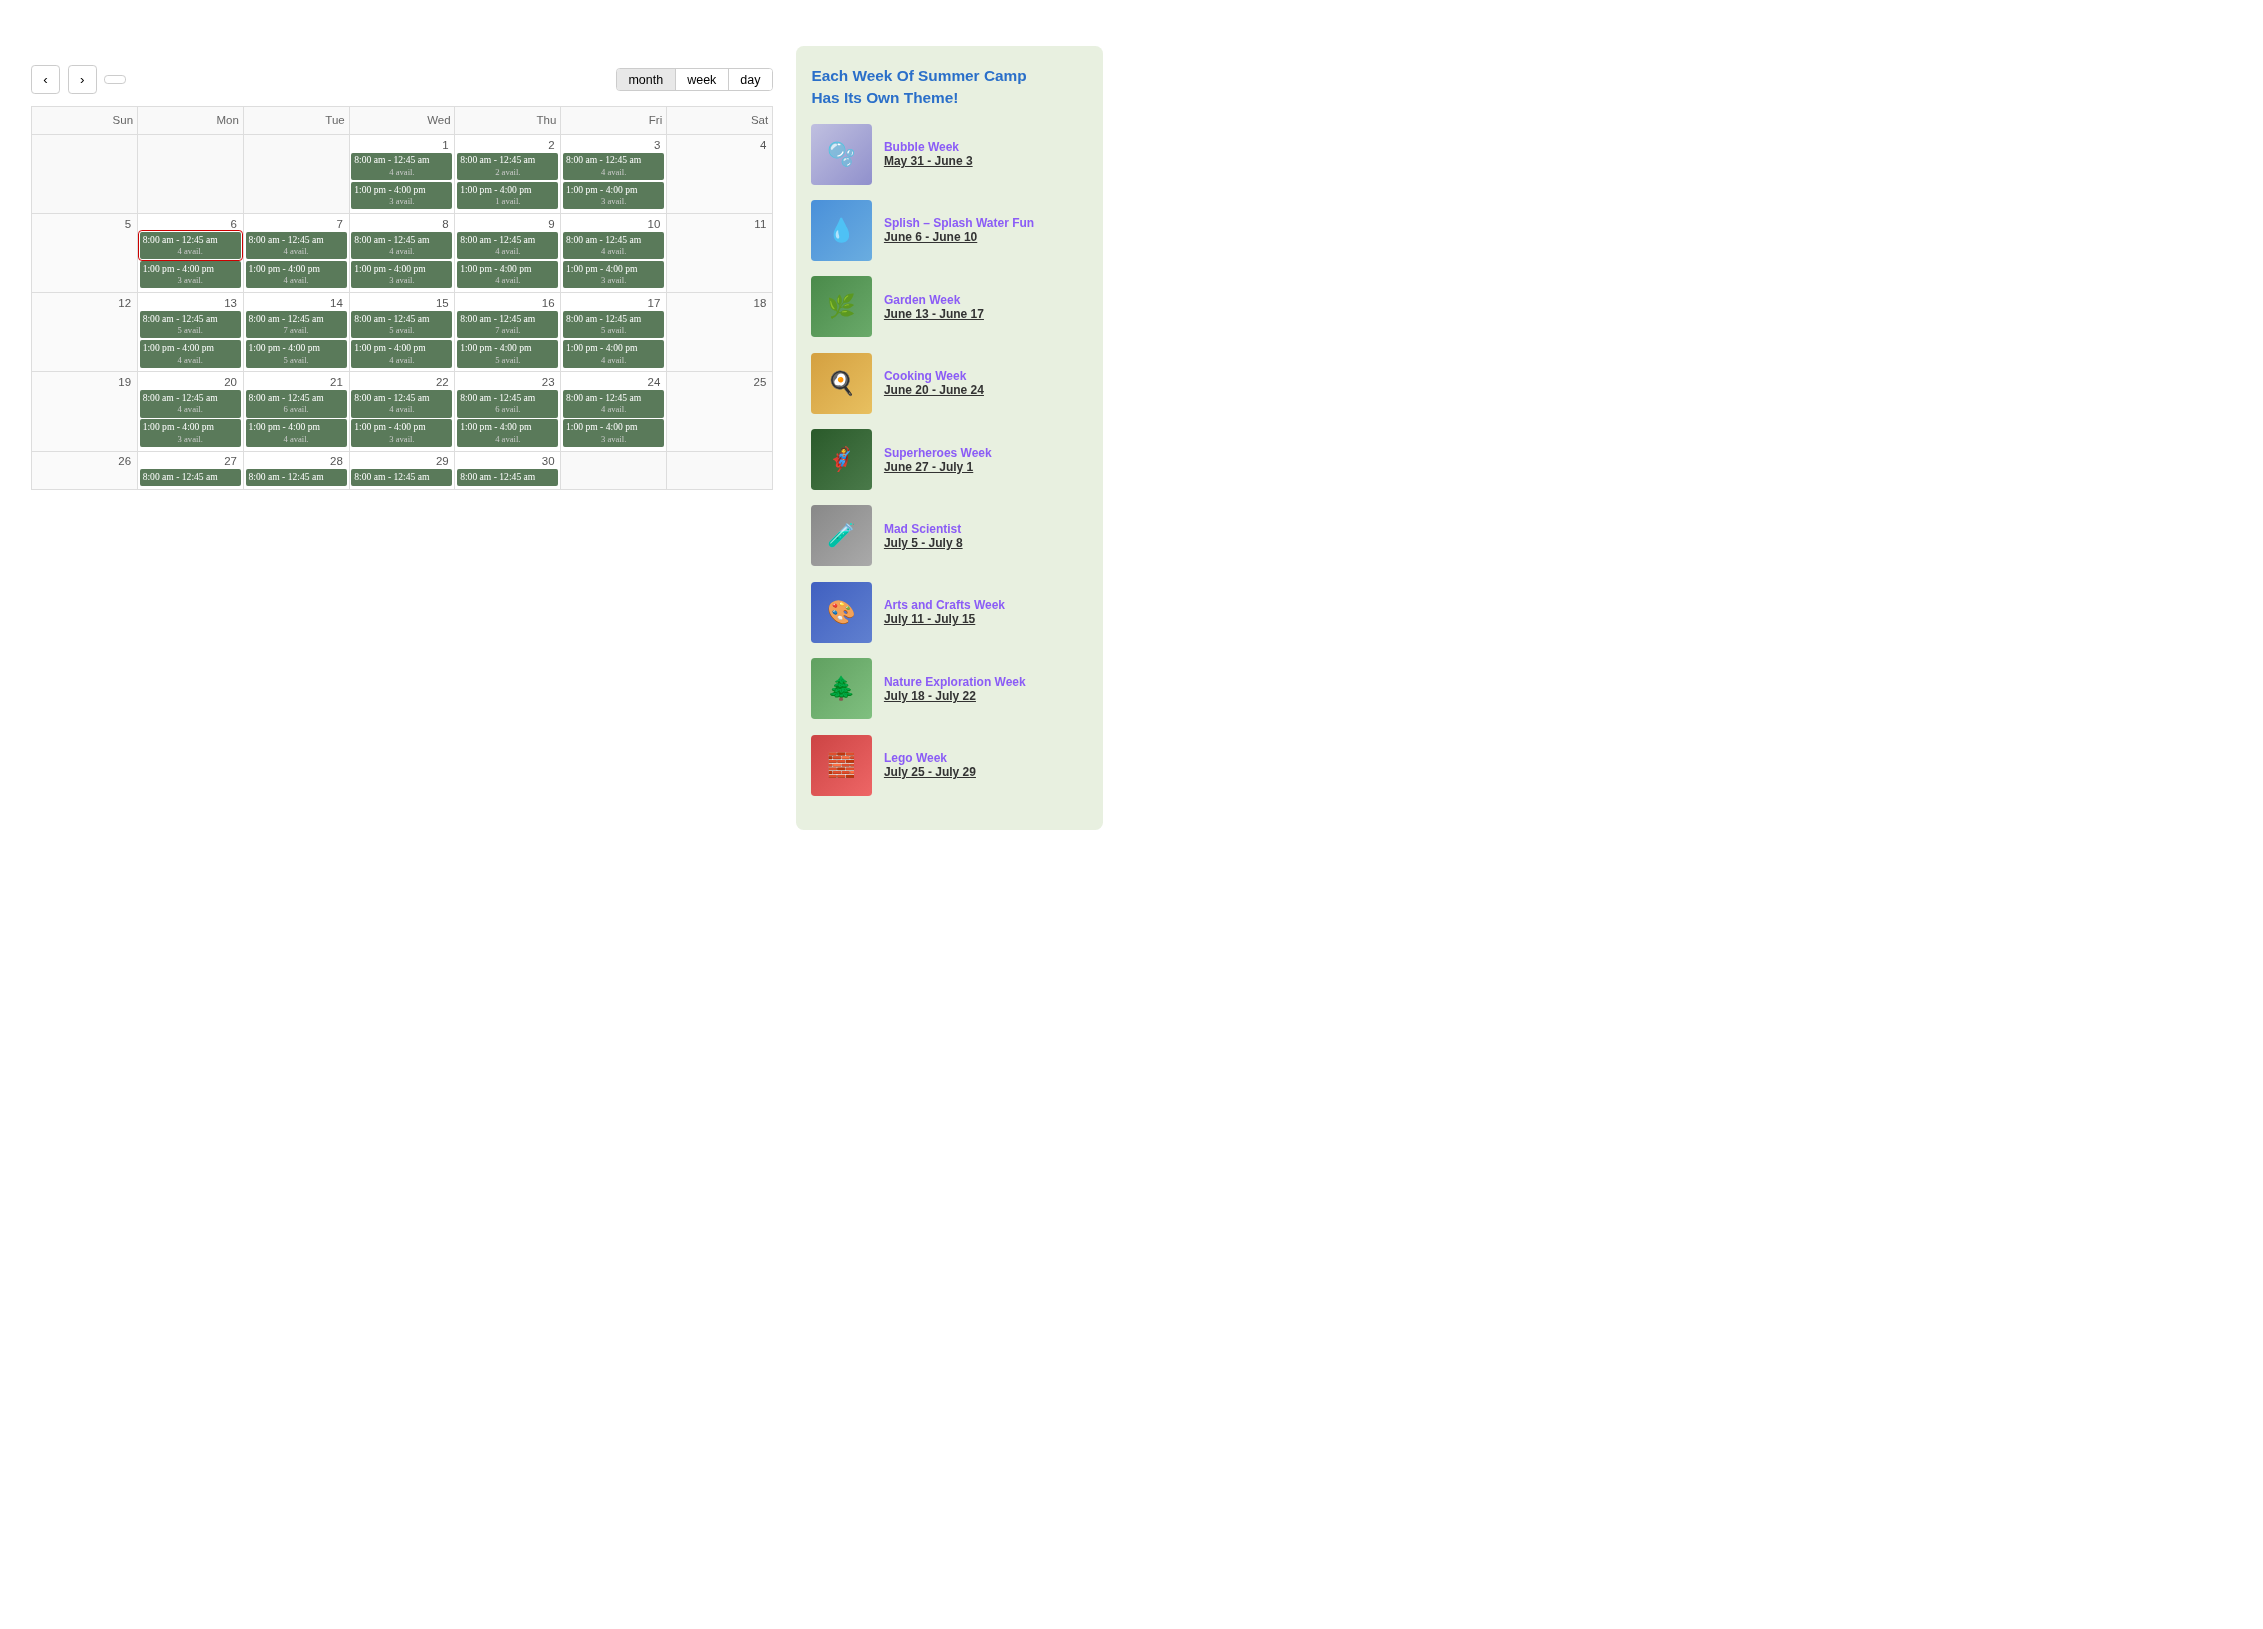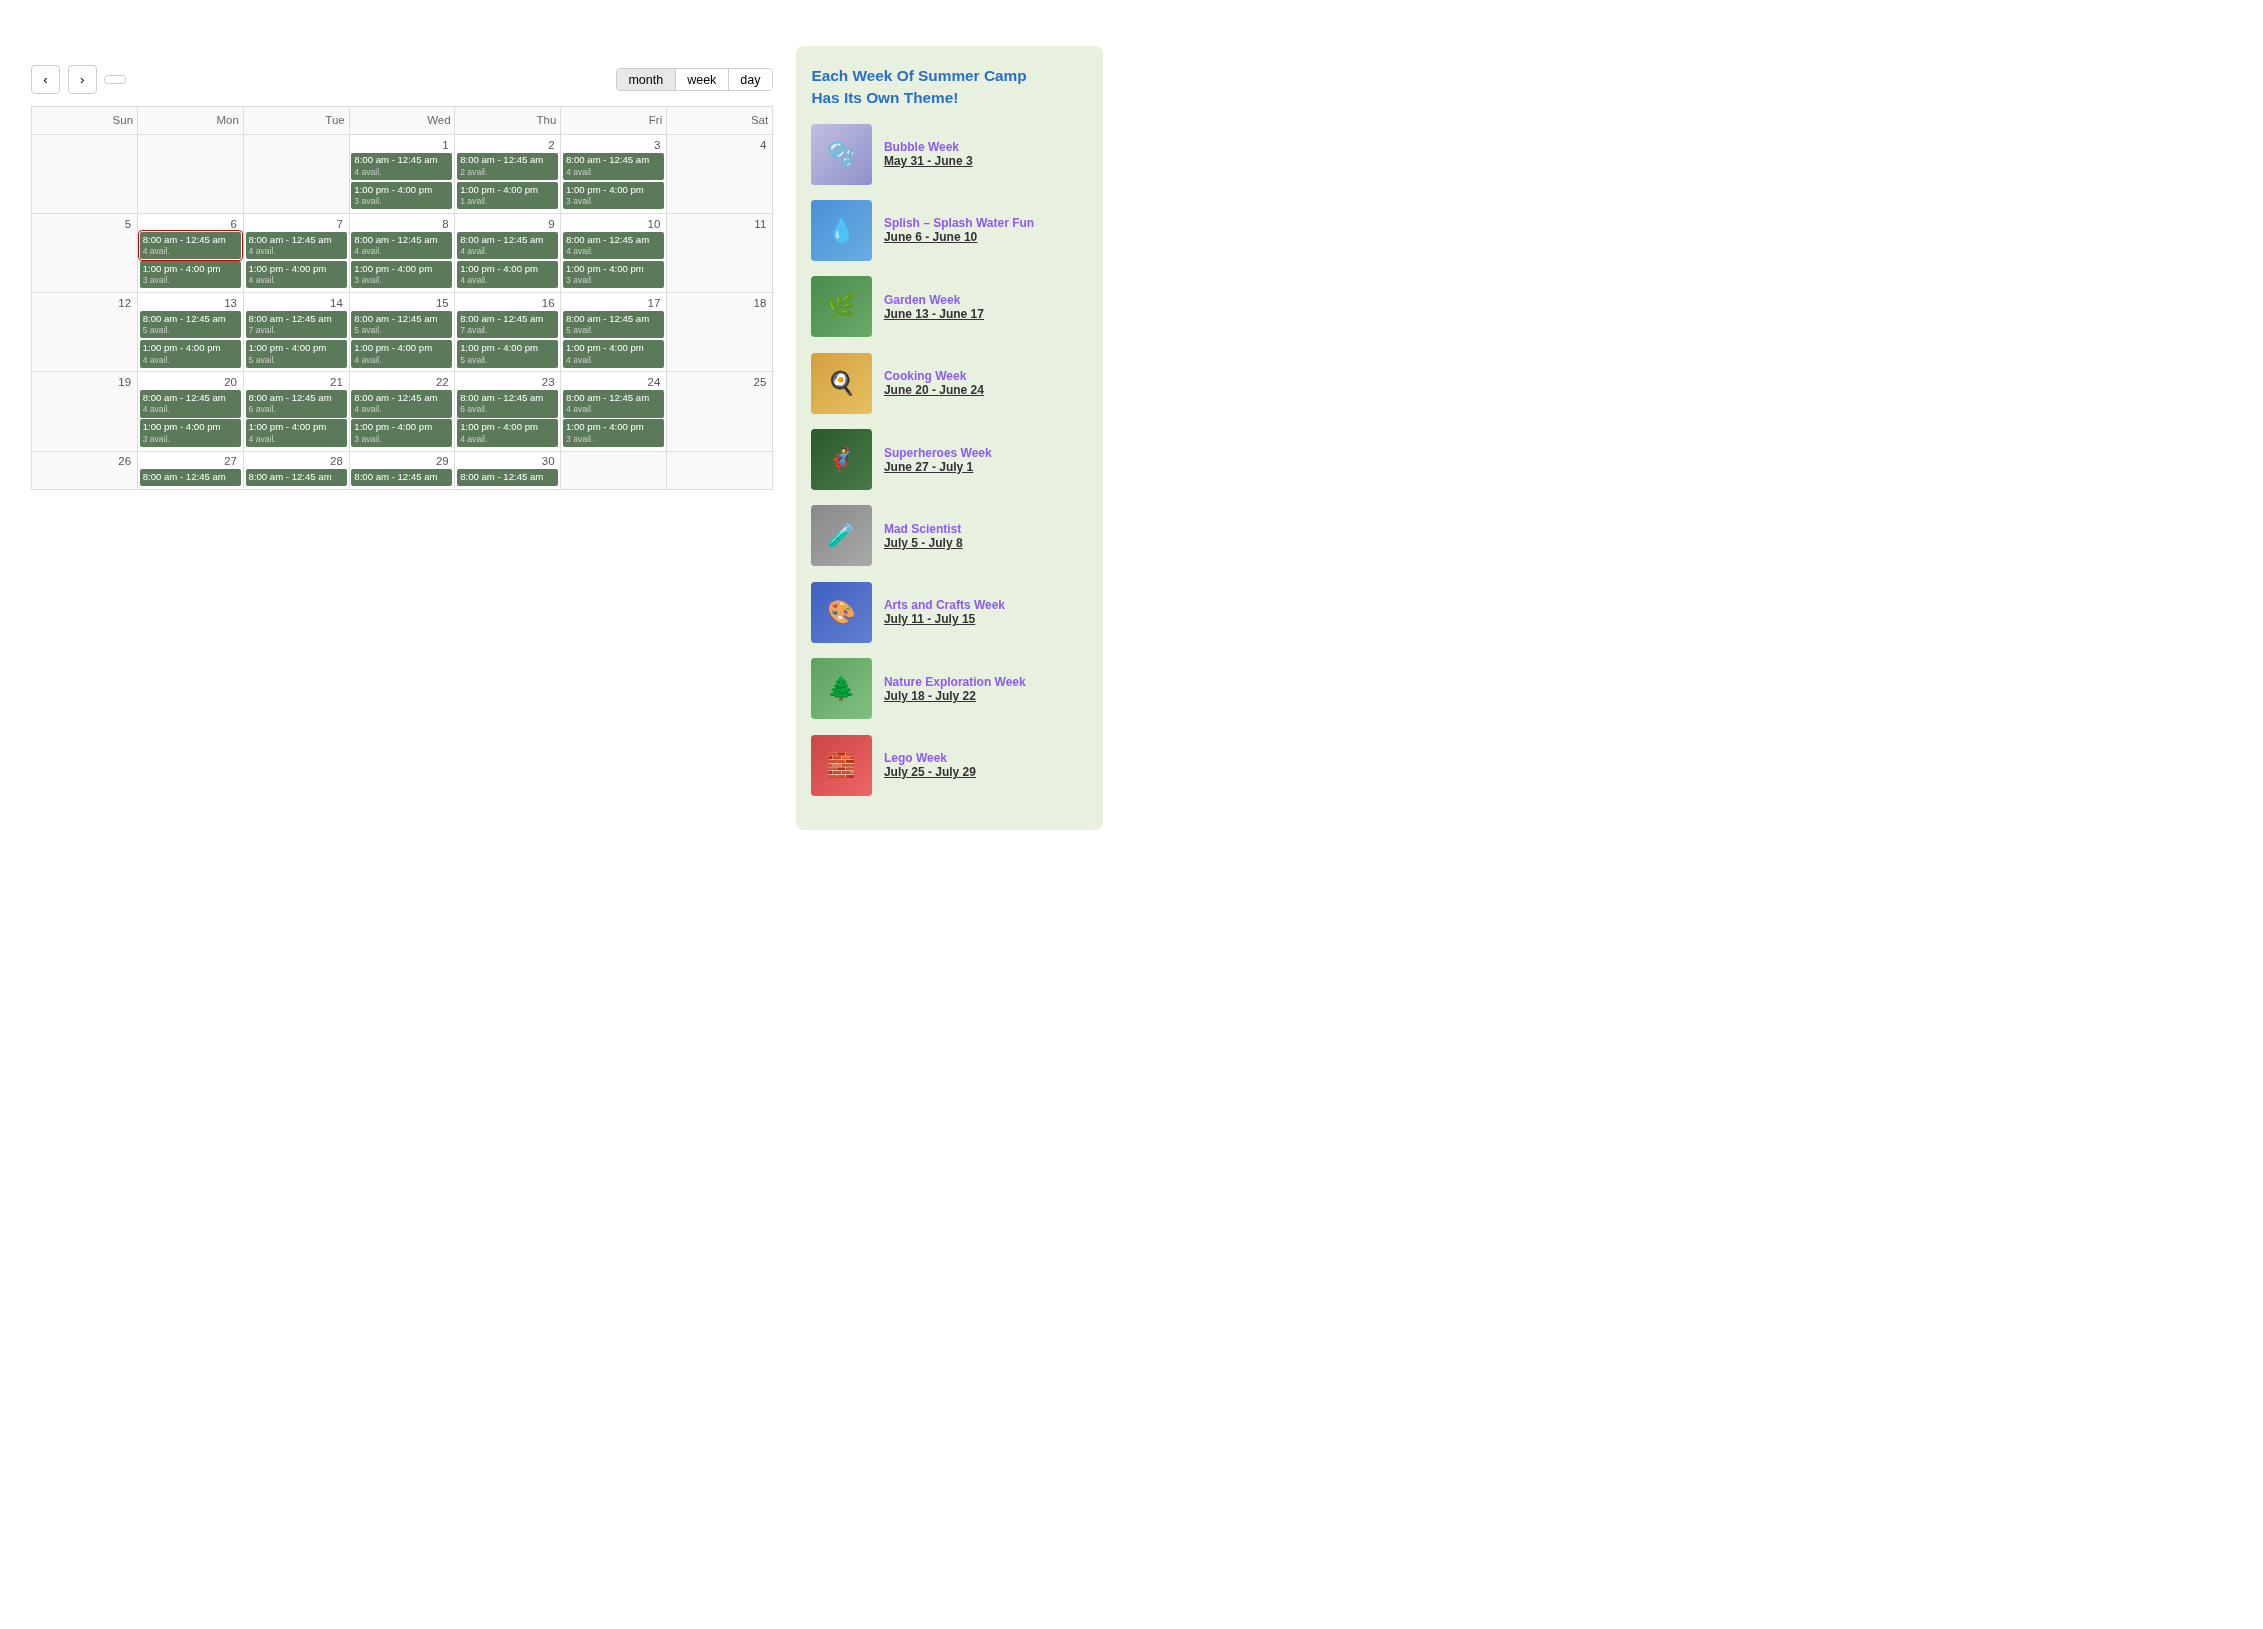--- a/index.html
+++ b/index.html
@@ -14,23 +14,23 @@
     .cal-today-btn { border: 1px solid #ccc; background: #fff; border-radius: 3.8px; padding: 3.8px 9.6px; cursor: pointer; font-size: 12.5px; }
     .cal-title { font-size: 23px; font-weight: bold; flex: 1; text-align: center; }
     .view-btns { display: flex; border: 1px solid #ccc; border-radius: 3.8px; overflow: hidden; align-items: center; }
     .view-btn { padding: 3.8px 11.5px; background: #fff; border: none; border-right: 1px solid #ccc; cursor: pointer; font-size: 12.5px; }
     .view-btn:last-child { border-right: none; }
     .view-btn.active { background: #e8e8e8; }
     .cal-grid { width: 100%; border-collapse: collapse; border: 1px solid #ddd; }
     .cal-grid th { background: #f9f9f9; padding: 7.7px 3.8px; text-align: right; font-size: 11.5px; color: #666; border: 1px solid #ddd; font-weight: normal; }
     .cal-grid td { border: 1px solid #ddd; vertical-align: top; padding: 1.9px; min-height: 96px; width: 14.28%; }
     .day-num { font-size: 11.5px; color: #555; text-align: right; padding: 1.9px 3.8px; }
-    .event-block { background: #5a7a5a; color: #fff; border-radius: 1.9px; padding: 1.9px 2.9px; margin-bottom: 1.9px; font-size: 9.6px; line-height: 1.3; cursor: pointer; }
+    .event-block { background: #5a7a5a; color: #fff; border-radius: 1.9px; padding: 1.9px 2.9px; margin-bottom: 1.9px; font-size: 9.6px; line-height: 1.3; cursor: pointer; font-family: Liberation Serif, serif; }
     .event-block.selected { outline: 1.9px solid #cc0000; outline-offset: 1px; }
-    .avail { color: #ccc; font-size: 8.6px; text-align: left; }
+    .avail { color: #ccc; font-size: 8.6px; text-align: center; }
     td.empty-day { background: #f9f9f9; }
     td.weekend { background: #fafafa; }
     
     .sidebar { width: 307px; background: #e8f0e0; border-radius: 7.7px; padding: 19px 15.4px; }
     .sidebar-title { color: #2a6fc9; font-size: 15.4px; font-weight: bold; line-height: 1.4; margin-bottom: 15.4px; }
     .camp-item { display: flex; align-items: center; gap: 11.5px; margin-bottom: 15.4px; }
     .camp-thumb { width: 61px; height: 61px; border-radius: 3.8px; flex-shrink: 0; overflow: hidden; display: flex; align-items: center; justify-content: center; font-size: 23px; }
     .camp-info { flex: 1; }
     .camp-name { font-size: 12px; font-weight: bold; color: #8b5cf6; }
     .camp-dates { font-size: 12px; font-weight: bold; color: #333; text-decoration: underline; }

